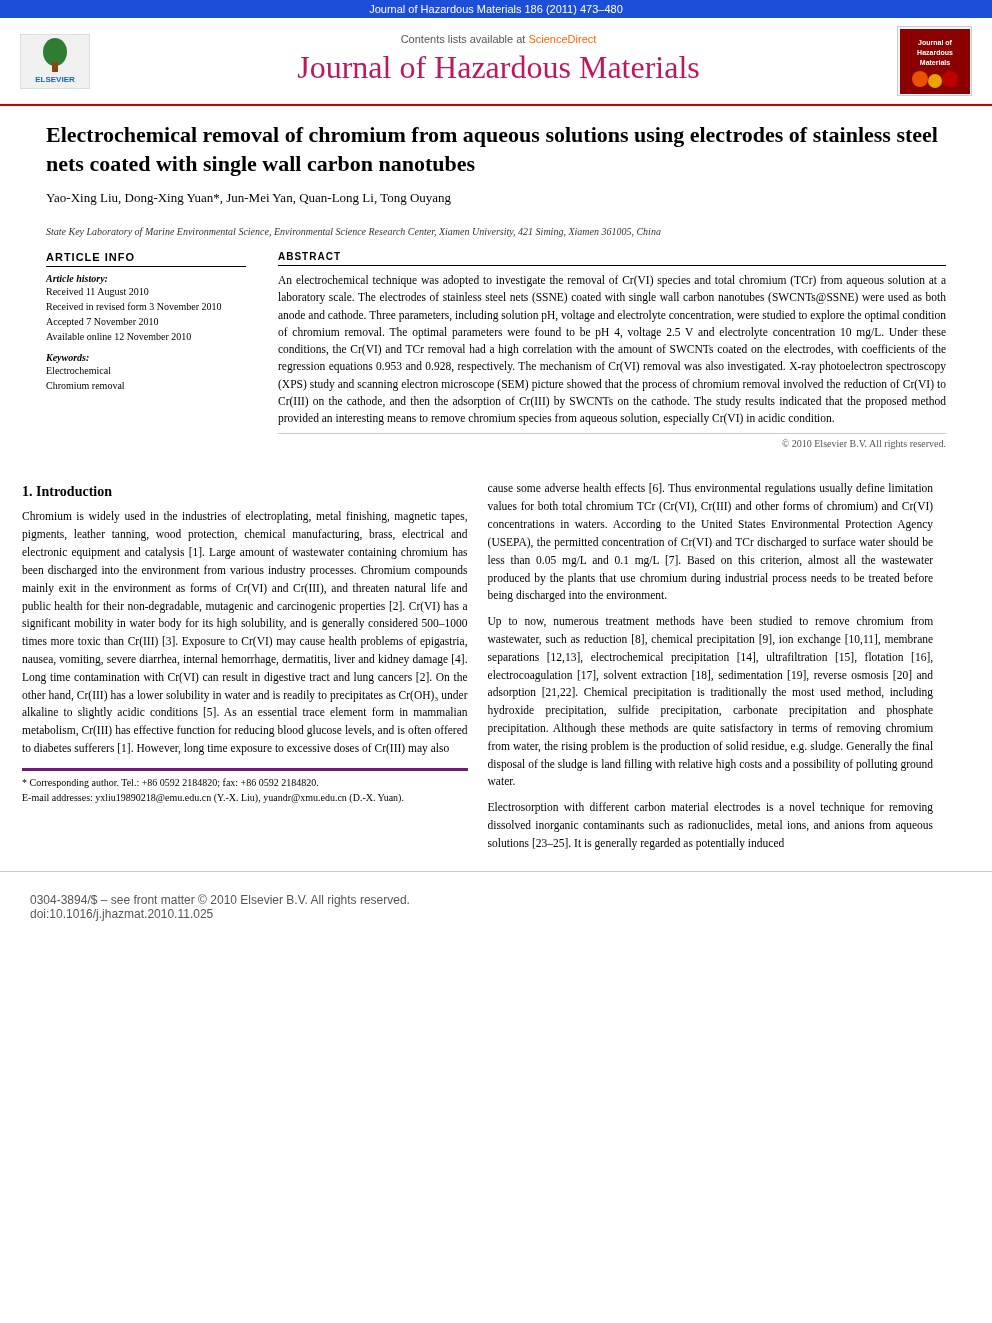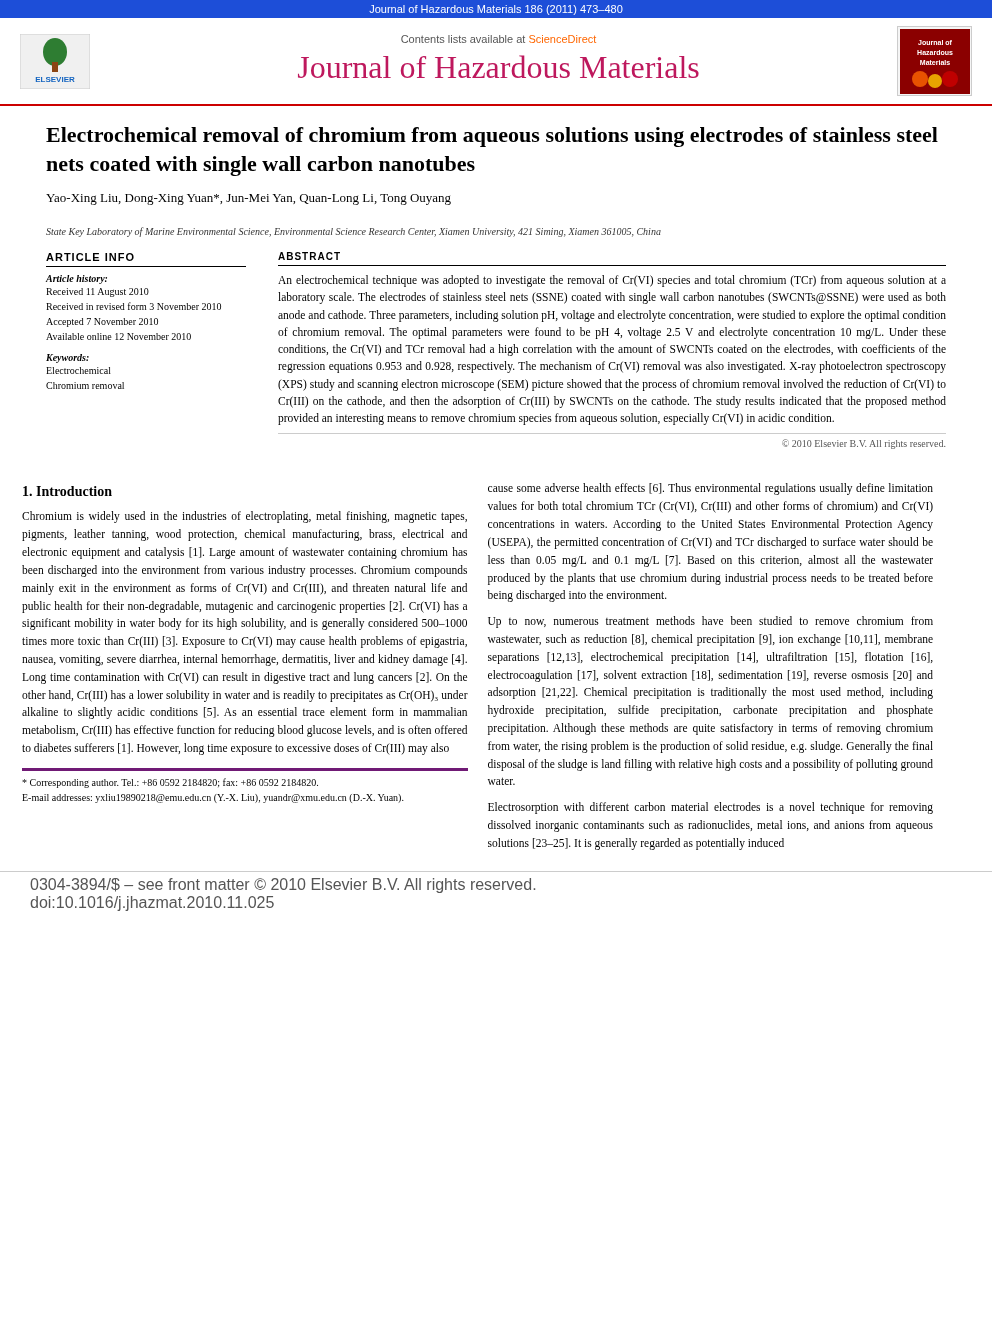--- a/index.html
+++ b/index.html
@@ -218,22 +218,22 @@
 
     .footnote-area {
       border-top: 3px solid #701a75;
       margin-top: 10px;
       padding-top: 4px;
       font-size: 10px;
       line-height: 1.5;
     }
 
     .bottom-bar {
-      padding: 4px 30px;
-      font-size: 16px;
+      padding: 21px 30px;
+      font-size: 12px;
       color: #555;
       font-family: Arial, sans-serif;
       border-top: 1px solid #ccc;
       margin-top: 10px;
     }
 
     .elsevier-logo-svg {
       width: 70px;
       height: 55px;
     }

